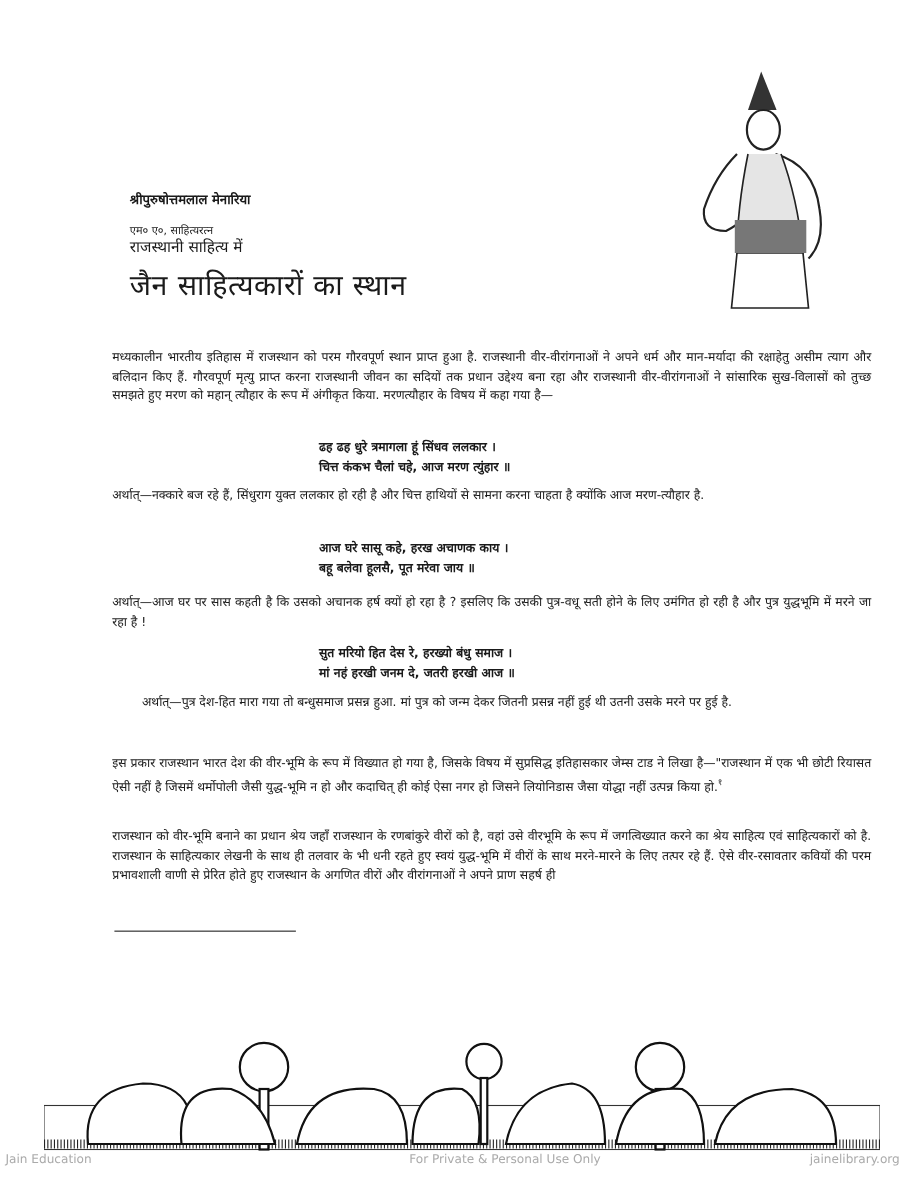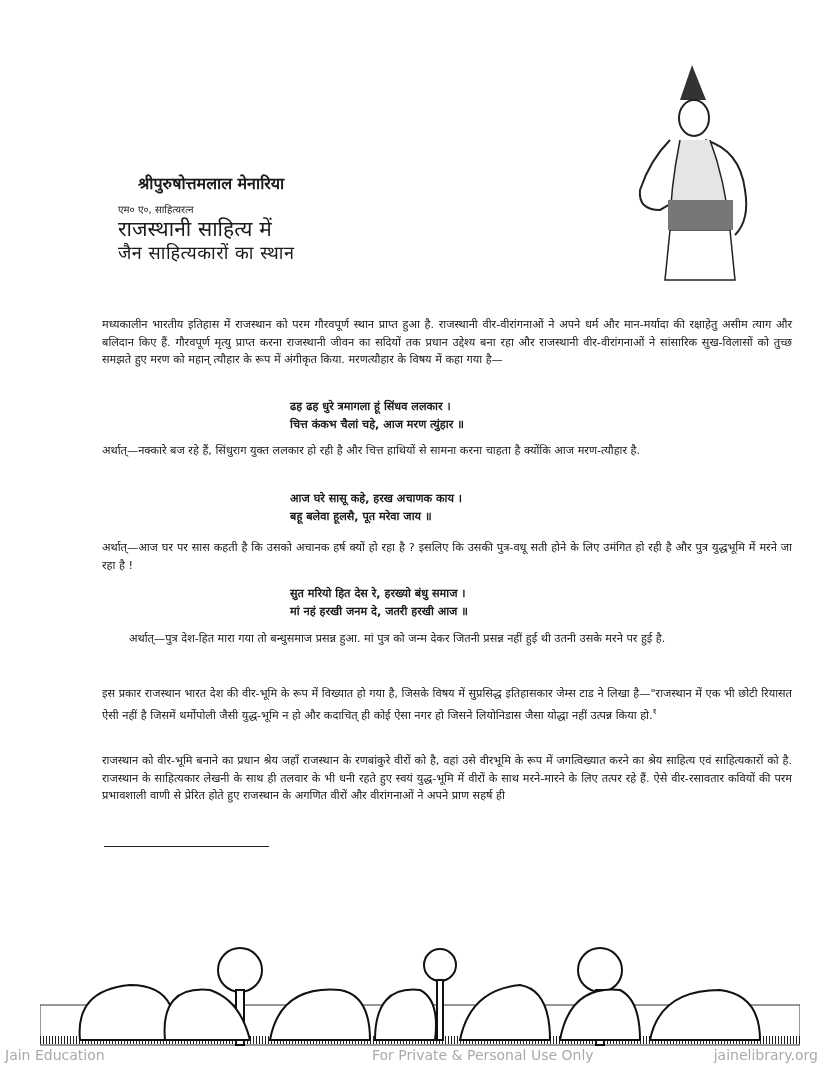--- a/index.html
+++ b/index.html
@@ -1,39 +1,39 @@
 <!DOCTYPE html>
 <html><head>
 <meta charset="utf-8">
 <style>
   html, body { margin: 0; padding: 0; background: #ffffff; }
   body { width: 828px; height: 1071px; position: relative; overflow: hidden;
          font-family: "DejaVu Sans", sans-serif; color: #1a1a1a; }
   .page { position: absolute; inset: 0; }
-  .author { position: absolute; left: 118px; top: 172px; font-size: 16px; font-weight: bold; margin-left: 20px; }
+  .author { position: absolute; left: 118px; top: 172px; font-size: 12px; font-weight: bold; }
   .degree { position: absolute; left: 118px; top: 202px; font-size: 10px; }
-  .title1 { position: absolute; left: 118px; top: 214px; font-size: 21px; }
-  .title2 { position: absolute; left: 118px; top: 240px; font-size: 18px; letter-spacing: 0.5px; }
+  .title1 { position: absolute; left: 118px; top: 214px; font-size: 14px; }
+  .title2 { position: absolute; left: 118px; top: 240px; font-size: 26px; letter-spacing: 0.5px; }
   .illustration { position: absolute; left: 610px; top: 60px; width: 170px; height: 225px; }
   .body-text { position: absolute; left: 102px; width: 690px; font-size: 11.2px; line-height: 17.6px;
                text-align: justify; }
   .verse { position: absolute; left: 290px; font-size: 11.2px; line-height: 18px; font-weight: bold; }
   .p1 { top: 316px; }
   .v1 { top: 398px; }
   .p2 { top: 442px; }
   .v2 { top: 490px; }
   .p3 { top: 539px; }
   .v3 { top: 585px; }
   .p4 { top: 630px; margin-left: 27px; }
   .p5 { top: 685px; }
   .p6 { top: 752px; }
   .rule { position: absolute; left: 104px; top: 846px; width: 165px; border-top: 1.5px solid #222; }
   .footnote { position: absolute; left: 128px; top: 857px; font-size: 10px; }
   .frieze { position: absolute; left: 40px; top: 945px; width: 760px; height: 115px; }
-  .watermark { position: absolute; top: 1047px; font-size: 14px; color: #aaaaaa; }
+  .watermark { position: absolute; top: 1047px; font-size: 11px; color: #aaaaaa; }
   .wm-left { left: 5px; } .wm-mid { left: 372px; } .wm-right { right: 10px; margin-left: 44px; }
   sup { font-size: 8px; }
 </style>
 </head>
 <body>
 
 <div class="page">
 
   <div class="author">श्रीपुरुषोत्तमलाल मेनारिया</div>
   <div class="degree">एम० ए०, साहित्यरत्न</div>

